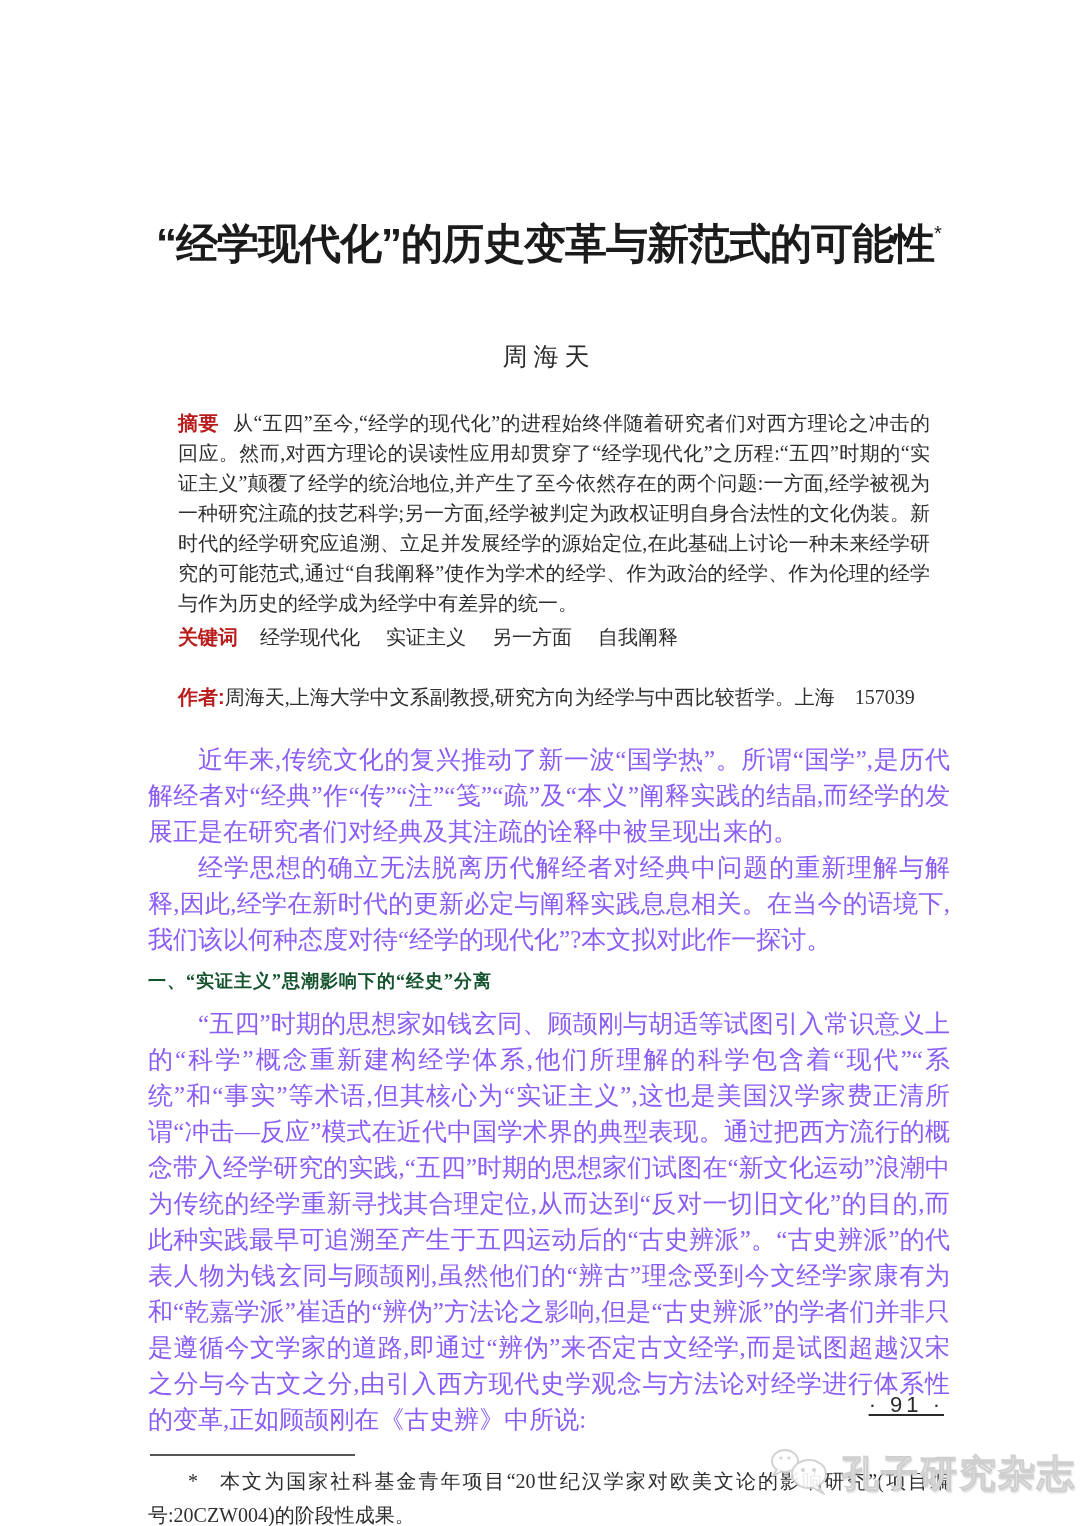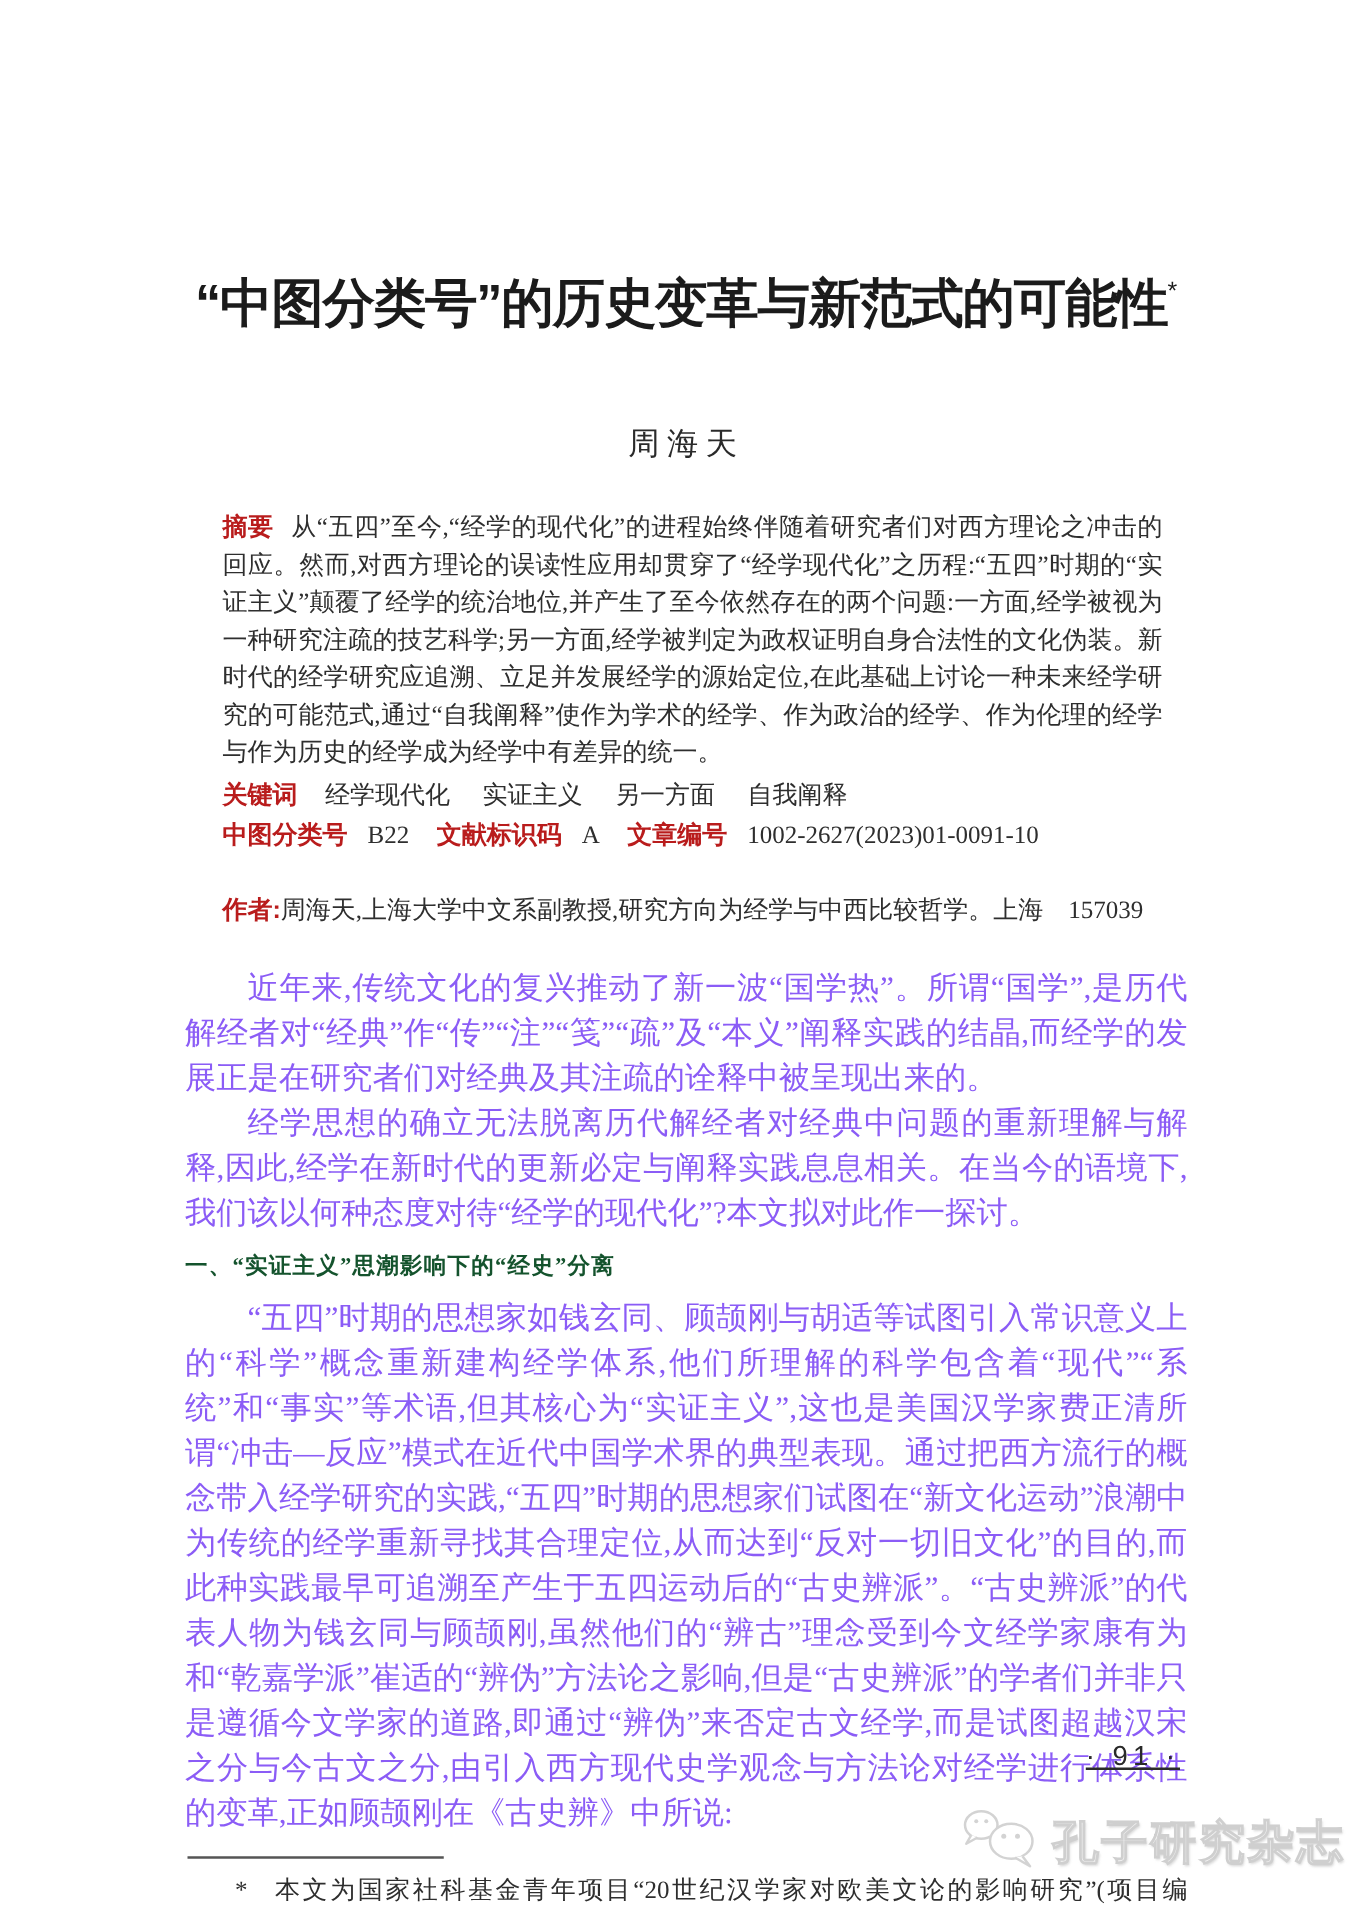--- a/index.html
+++ b/index.html
@@ -117,35 +117,32 @@
     -webkit-text-stroke:1px #cfcfcf;
     text-shadow:1px 2px 2px rgba(170,170,170,0.45);
   }
 </style>
 </head>
 <body>
 
 <div class="page">
   <div class="content">
 
-    <h1 class="title"><span>“中图分类号”的历史变革与新范式的可能性</span><sup>*</sup></h1>
+    <h1 class="title"><span>“经学现代化”的历史变革与新范式的可能性</span><sup>*</sup></h1>
 
     <div class="author">周海天</div>
 
     <div class="abstract">
       <span class="label">摘要</span><span>从“五四”至今,“经学的现代化”的进程始终伴随着研究者们对西方理论之冲击的回应。然而,对西方理论的误读性应用却贯穿了“经学现代化”之历程:“五四”时期的“实证主义”颠覆了经学的统治地位,并产生了至今依然存在的两个问题:一方面,经学被视为一种研究注疏的技艺科学;另一方面,经学被判定为政权证明自身合法性的文化伪装。新时代的经学研究应追溯、立足并发展经学的源始定位,在此基础上讨论一种未来经学研究的可能范式,通过“自我阐释”使作为学术的经学、作为政治的经学、作为伦理的经学与作为历史的经学成为经学中有差异的统一。</span>
     </div>
 
     <div class="kw-row">
       <span class="label">关键词</span><span class="kw">经学现代化</span><span class="kw">实证主义</span><span class="kw">另一方面</span><span class="kw">自我阐释</span>
     </div>
 
-    <div class="meta-row">
-      <span class="label">中图分类号</span><span class="val">B22</span><span class="label">文献标识码</span><span class="val">A</span><span class="label">文章编号</span><span class="val">1002-2627(2023)01-0091-10</span>
-    </div>
 
     <div class="author-info">
       <span class="label">作者:</span><span>周海天,上海大学中文系副教授,研究方向为经学与中西比较哲学。上海　157039</span>
     </div>
 
     <p class="body-para first">近年来,传统文化的复兴推动了新一波“国学热”。所谓“国学”,是历代解经者对“经典”作“传”“注”“笺”“疏”及“本义”阐释实践的结晶,而经学的发展正是在研究者们对经典及其注疏的诠释中被呈现出来的。</p>
     <p class="body-para">经学思想的确立无法脱离历代解经者对经典中问题的重新理解与解释,因此,经学在新时代的更新必定与阐释实践息息相关。在当今的语境下,我们该以何种态度对待“经学的现代化”?本文拟对此作一探讨。</p>
 
     <h2 class="section-title">一、“实证主义”思潮影响下的“经史”分离</h2>
 

